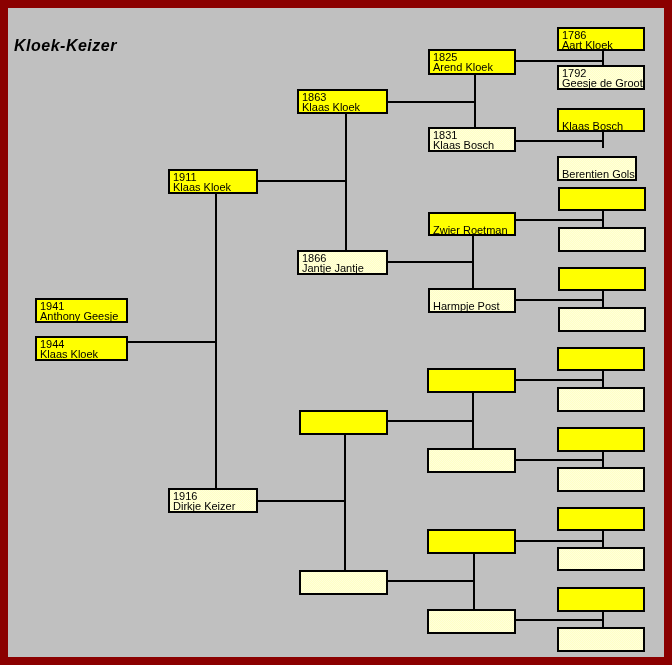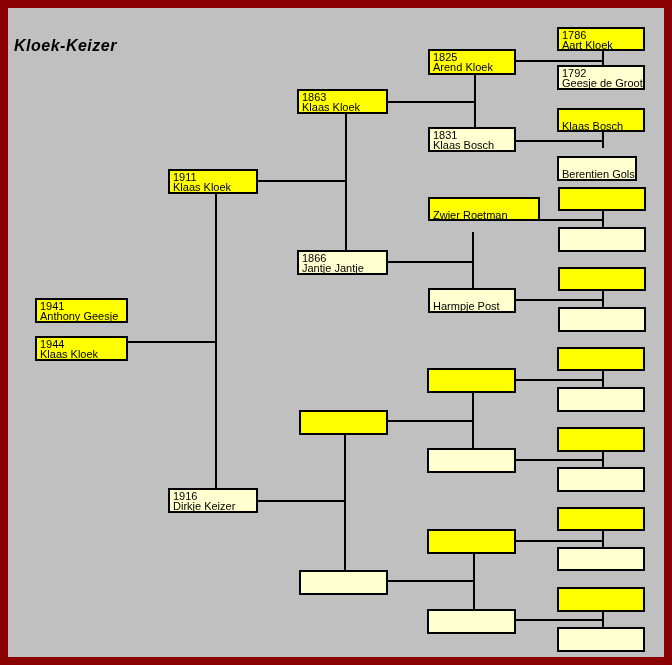--- a/index.html
+++ b/index.html
@@ -118,21 +118,21 @@
   </div>
 
   <div class="pbox m" style="left:420px;top:41px;width:88px;height:26px">
     <span class="yr">1825</span>
     <span class="nm">Arend Kloek</span>
   </div>
   <div class="pbox f" style="left:420px;top:119px;width:88px;height:25px">
     <span class="yr">1831</span>
     <span class="nm">Klaas Bosch</span>
   </div>
-  <div class="pbox m" style="left:420px;top:189px;width:112px;height:24px">
+  <div class="pbox m" style="left:420px;top:204px;width:88px;height:24px">
     <span class="yr"></span>
     <span class="nm">Zwier Roetman</span>
   </div>
   <div class="pbox f" style="left:420px;top:280px;width:88px;height:25px">
     <span class="yr"></span>
     <span class="nm">Harmpje Post</span>
   </div>
   <div class="pbox m" style="left:419px;top:360px;width:89px;height:25px">
     <span class="yr"></span>
     <span class="nm"></span>

